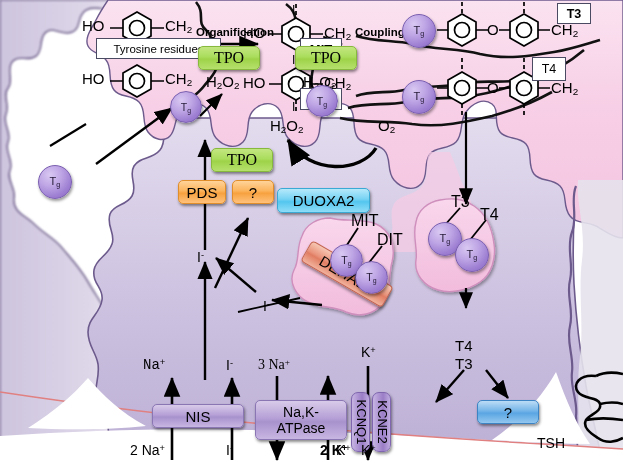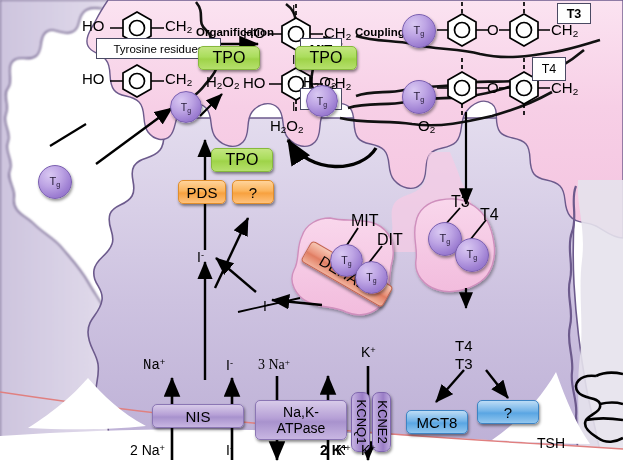--- a/index.html
+++ b/index.html
@@ -9,21 +9,21 @@
   #stage svg.layer{position:absolute;left:0;top:0;width:623px;height:468px;}
   .lbl{position:absolute;white-space:nowrap;line-height:1;color:#000;}
   .sub{font-size:.66em;vertical-align:-0.25em;}
   .sup{font-size:.66em;vertical-align:0.45em;}
 
   
   .box{position:absolute;display:flex;align-items:center;justify-content:center;
        text-align:center;border-radius:5px;color:#000;box-sizing:border-box;
        box-shadow:1px 2px 3px rgba(0,0,0,.45);}
   .box-green{background:linear-gradient(180deg,#c3e681 0%,#aadd5c 45%,#9ed348 55%,#b6e06d 100%);
-             border:1px solid #86b93c;}
+             border:1px solid #86b93c;font-family:Liberation Serif, serif;}
   .box-orange{background:linear-gradient(180deg,#ffd39a 0%,#fbb45c 45%,#f7a13f 55%,#ffc27c 100%);
               border:1px solid #e08e2c;}
   .box-cyan{background:linear-gradient(180deg,#b6e9fb 0%,#74d2f3 45%,#54c6ef 55%,#8fddf7 100%);
             border:1px solid #3aa9d4;}
   .box-blue{background:linear-gradient(180deg,#bcdcf6 0%,#74b4e8 45%,#5aa6e3 55%,#93c7ef 100%);
             border:1px solid #3d84c4;}
   .box-purple{background:linear-gradient(180deg,#d8cbe9 0%,#b6a0d6 45%,#a892cd 55%,#c8b6e2 100%);
               border:1px solid #8b76b4;}
   .box-white{background:linear-gradient(180deg,#ffffff 0%,#f2f2f2 60%,#e6e6e6 100%);
              border:1px solid #9a9a9a;border-radius:4px;}
@@ -346,53 +346,53 @@
 
   <div class="lbl" style="left:206px;top:74px;font-size:15px;">
     <span>H</span><span class="sub">2</span><span>O</span><span class="sub">2</span>
   </div>
   <div class="lbl" style="left:303px;top:74px;font-size:15px;">
     <span>H</span><span class="sub">2</span><span>O</span><span class="sub">2</span>
   </div>
   <div class="lbl" style="left:270px;top:118px;font-size:15px;">
     <span>H</span><span class="sub">2</span><span>O</span><span class="sub">2</span>
   </div>
-  <div class="lbl" style="left:378px;top:118px;font-size:15px;margin-left:40px;">
+  <div class="lbl" style="left:378px;top:118px;font-size:15px;">
     <span>O</span><span class="sub">2</span>
   </div>
 
   <div class="lbl" style="left:185px;top:106px;font-size:14px;">
     <span>I</span><span class="sup">-</span>
   </div>
   <div class="lbl" style="left:197px;top:250px;font-size:14px;">
     <span>I</span><span class="sup">-</span>
   </div>
   <div class="lbl" style="left:263px;top:299px;font-size:14px;">
     <span>I</span><span class="sup">-</span>
   </div>
 
   <div class="box box-orange" style="left:178px;top:180px;width:48px;height:24px;font-size:15px;">PDS</div>
   <div class="box box-orange" style="left:232px;top:180px;width:42px;height:24px;font-size:15px;">?</div>
 
+  <div class="box box-cyan" style="left:277px;top:188px;width:93px;height:25px;font-size:15px;">DUOXA2</div>
 
   <div id="dehal1" style="left:300px;top:262px;width:92px;height:22px;transform:rotate(30deg);transform-origin:center;">
     <span>DEHAL1</span>
   </div>
 
   <div class="lbl" style="left:351px;top:213px;font-size:16px;">MIT</div>
   <div class="lbl" style="left:377px;top:232px;font-size:16px;">DIT</div>
 
   <div class="lbl" style="left:451px;top:194px;font-size:16px;">T3</div>
   <div class="lbl" style="left:480px;top:207px;font-size:16px;">T4</div>
 
 
   <div class="lbl" style="left:455px;top:338px;font-size:15px;">T4</div>
   <div class="lbl" style="left:455px;top:356px;font-size:15px;">T3</div>
 
-  <div class="box box-blue" style="left:406px;top:410px;width:62px;height:24px;font-size:15px;">MCT8</div>
   <div class="box box-blue" style="left:477px;top:400px;width:62px;height:24px;font-size:15px;">?</div>
 
   <div class="lbl" style="left:537px;top:436px;font-size:14px;">TSH</div>
 
   <div class="box box-purple" style="left:255px;top:400px;width:92px;height:40px;font-size:14px;
               flex-direction:column;line-height:1.15;">
     <span>Na,K-</span>
     <span>ATPase</span>
   </div>
 

